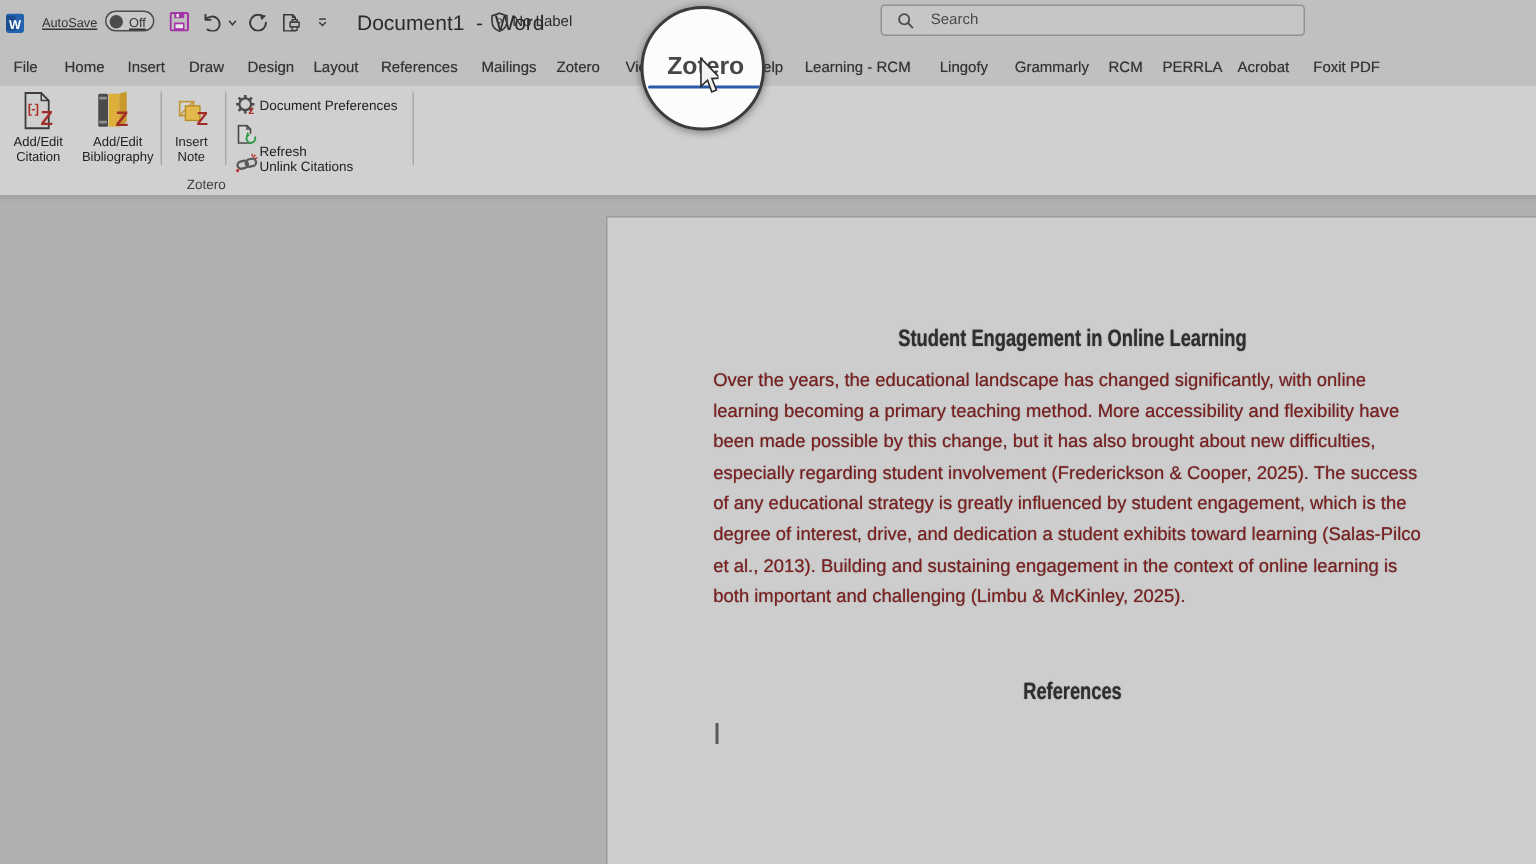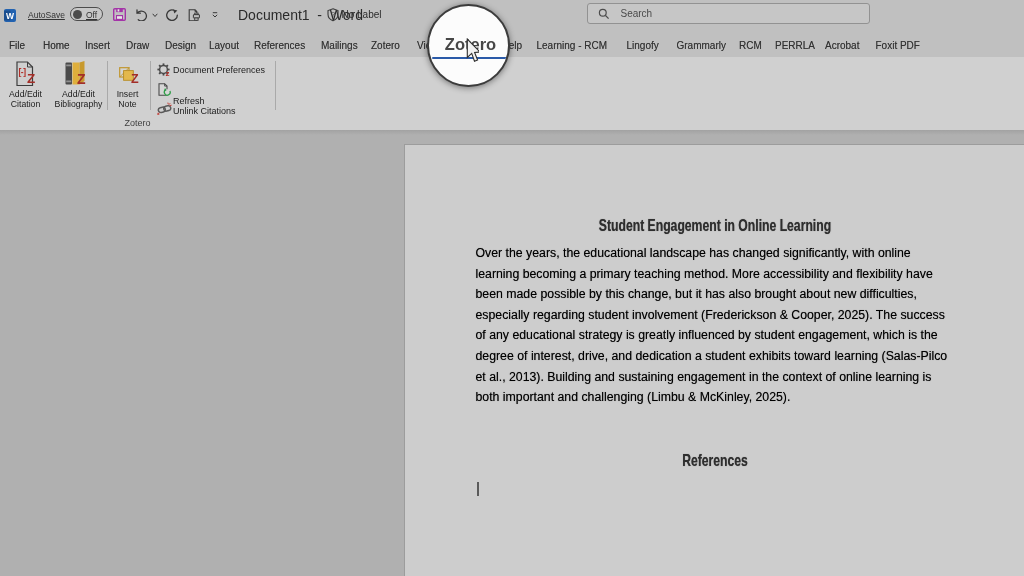--- a/index.html
+++ b/index.html
@@ -12,21 +12,21 @@
 .tb { color:#333; font-size:8.5px;text-decoration:underline; }
 .tabtxt { color:#333; font-size:10px; top:40px; line-height:12px; white-space:nowrap; text-shadow:0 0 0.6px rgba(51,51,51,0.6); }
 #search { left:587px; top:3px; width:283px; height:21px; background:#c6c6c6; border:1px solid #929292; border-radius:3px; }
 .vsep { width:1px; top:61px; height:49px; background:#a9a9a9; }
 .btnlabel { font-size:8.7px; color:#222; text-align:center; line-height:10.4px; }
 .rowitem { font-size:9px; color:#222; white-space:nowrap; line-height:10px; }
 #circle { left:427px; top:4px; width:83px; height:83px; border-radius:50%; background:#fcfcfc; border:2px solid #3c3c3c; box-shadow:0 1px 6px rgba(0,0,0,0.45); z-index:5; overflow:hidden; }
 #zotbig { position:absolute; left:2px; top:28.6px; width:79px; text-align:center; font-size:16.5px; font-weight:bold; color:#474747; line-height:19px; }
 #zotline { position:absolute; left:3px; top:50.5px; width:76px; height:2.8px; background:#2a5aa8; border-radius:2px; }
 #page { left:404px; top:144px; width:620px; height:432px; background:#cdcdcd; border-left:1px solid #9c9c9c; border-top:1px solid #9c9c9c; }
-.bodyline { left:475.5px; font-size:12.3px; color:#000000; white-space:nowrap; line-height:14px; text-shadow:0 0 0.7px rgba(58,58,58,0.75); }
+.bodyline { left:475.5px; font-size:12.3px; color:#7f1d1d; white-space:nowrap; line-height:14px; text-shadow:0 0 0.7px rgba(58,58,58,0.75); }
 .heading { left:404px; width:622px; text-align:center; font-weight:bold; font-size:12.2px; color:#2e2e2e; line-height:14px; text-shadow:0 0 0.7px rgba(46,46,46,0.7); transform:scale(1,1.3); transform-origin:50% 11px; }
 </style>
 </head>
 <body>
 <div class="abs" id="topband"></div>
 <div class="abs" id="ribbon"></div>
 <div class="abs" id="ribbonshadow"></div>
 
 <svg class="abs" style="left:4px;top:9px" width="12" height="13" viewBox="0 0 12 13">
     <rect x="0" y="0" width="12" height="13" rx="2" fill="#2262b0"></rect>

